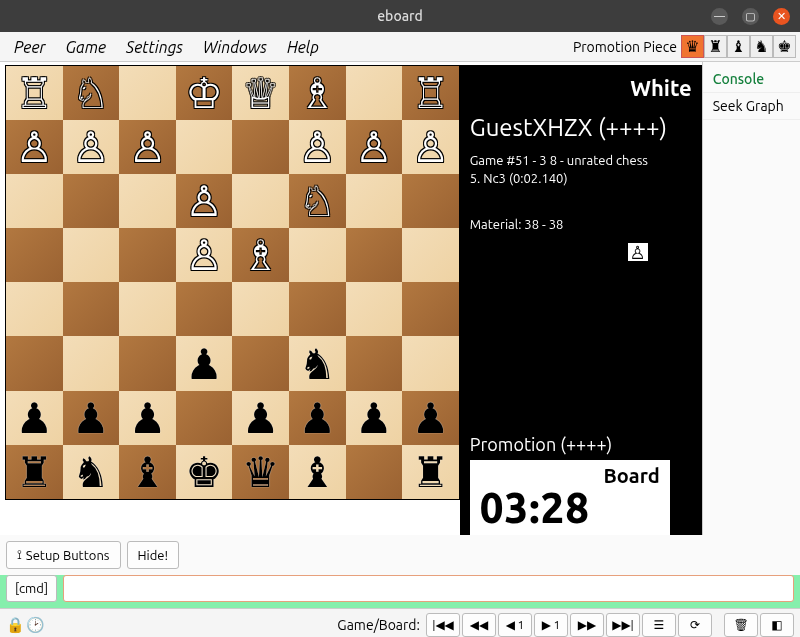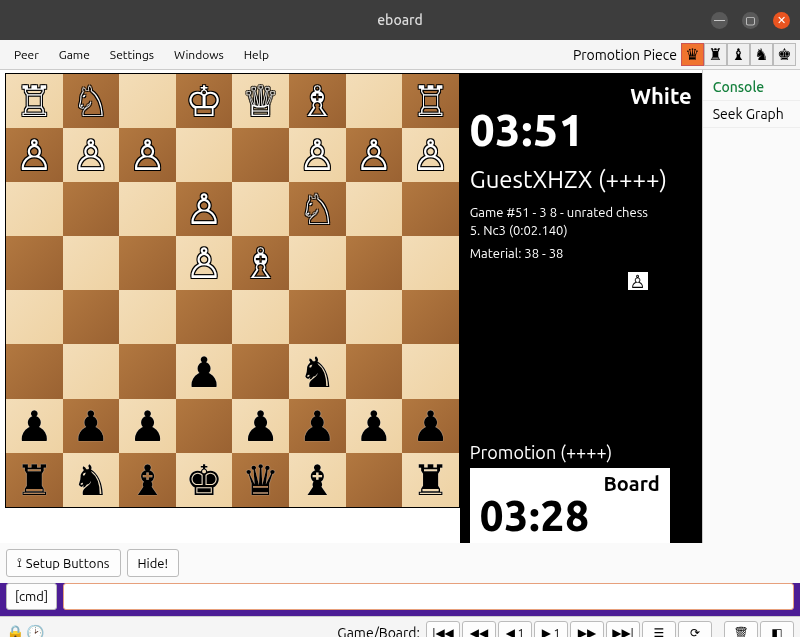--- a/index.html
+++ b/index.html
@@ -1,52 +1,52 @@
 <!DOCTYPE html>
 <html><head>
 <meta charset="utf-8">
 <style>
   * { box-sizing: border-box; margin: 0; padding: 0; }
   body { font-family: "Ubuntu", "Segoe UI", sans-serif; font-size: 13px; background: #f0f0f0; width: 800px; height: 637px; overflow: hidden; }
-  .titlebar { background: #3d3d3d; color: #dcdcdc; height: 40px; display: flex; align-items: center; padding: 0 8px; position: relative; }
+  .titlebar { background: #3d3d3d; color: #dcdcdc; height: 32px; display: flex; align-items: center; padding: 0 8px; position: relative; }
   .titlebar .title { flex: 1; text-align: center; font-weight: 500; font-size: 14px; }
   .win-controls { display: flex; gap: 14px; align-items: center; position: absolute; right: 10px; }
   .win-btn { width: 17px; height: 17px; border-radius: 50%; display: flex; align-items: center; justify-content: center; font-size: 11px; color: #eee; }
   .win-min, .win-max { background: #595959; }
   .win-close { background: #e95420; color: #fff; }
   .menubar { display: flex; align-items: center; background: #f5f5f5; height: 30px; border-bottom: 1px solid #ccc; padding: 0 4px; }
-  .menubar .menu-item { padding: 4px 10px; font-size: 12px; }
+  .menubar .menu-item { padding: 4px 10px; font-size: 16px; font-style: italic; }
   .promo { margin-left: auto; display: flex; align-items: center; gap: 0; }
   .promo-label { font-size: 14px; padding-right: 4px; text-align: center; }
   .promo-btn { width: 23px; height: 23px; border: 1px solid #bbb; background: #efefef; display: flex; align-items: center; justify-content: center; font-size: 16px; }
   .promo-btn.active { background: #f07430; border-color: #c55; }
   .content { display: flex; height: 473px; background: #fff; }
   .board-wrap { position: relative; }
   .board { display: grid; grid-template-columns: repeat(8, 56.6px); grid-template-rows: repeat(8, 54.1px); border: 1px solid #000; margin: 3px 0 0 5px; }
   .sq { display: flex; align-items: center; justify-content: center; font-size: 38px; line-height: 1; }
   .sq.light { background: linear-gradient(135deg, #f3ddb8, #eed2a3); }
   .sq.dark { background: linear-gradient(135deg, #b27840, #9a6232); }
   .info { width: 242px; background: #000; color: #fff; padding: 10px 10px 0 10px; display: flex; flex-direction: column; margin-top: 3px; }
   .clock-label { font-size: 22px; font-weight: bold; text-align: right; }
   .clock-time { font-size: 44px; font-weight: 900; letter-spacing: 1px; line-height: 1; }
   .player-name { font-size: 24px; margin-top: 14px; }
   .game-desc { font-size: 13px; margin-top: 10px; line-height: 1.4; }
-  .material { font-size: 13px; margin-top: 7px; }
+  .material { font-size: 13px; margin-top: 30px; }
   .capt-icon { margin-top: 12px; align-self: flex-end; margin-right: 44px; font-size: 18px; background:#fff; color:#000; padding:0 2px; line-height:1; }
   .spacer { flex: 1; }
   .black-player { font-size: 18px; margin-bottom: 6px; }
   .black-clock { background: #fff; color: #000; padding: 4px 10px 6px 10px; margin: 0 -10px 0 -10px; width: 200px; margin-left:0; }
   .black-clock .clock-label { font-size: 20px; font-weight: 600; }
   .black-clock .clock-time { font-size: 42px; font-weight: 900; }
   .right-tabs { flex: 1; background: #fafafa; border-left: 1px solid #ccc; padding: 4px 0 0 0; }
   .right-tabs .tab { padding: 5px 10px; font-size: 14px; border-bottom: 1px solid #eee; }
   .right-tabs .tab.active { color: #15803d; font-weight: 500; }
   .button-row { display: flex; gap: 6px; padding: 6px 6px; background: #fafafa; }
   .btn { border: 1px solid #bbb; background: #fdfdfd; border-radius: 3px; padding: 5px 10px; font-size: 13px; display: flex; align-items: center; gap: 4px; }
-  .cmd-row { display: flex; gap: 6px; padding: 0 6px 6px 6px; background: #4c1d95; }
+  .cmd-row { display: flex; gap: 6px; padding: 0 6px 6px 6px; background: #86efac; }
   .cmd-label { border: 1px solid #bbb; border-radius: 3px; padding: 5px 8px; font-size: 13px; background: #fdfdfd; }
   .cmd-input { flex: 1; border: 1px solid #e7a07c; border-radius: 3px; padding: 5px 8px; font-size: 13px; outline: none; }
   .statusbar { display: flex; align-items: center; height: 32px; background: #f5f5f5; border-top: 1px solid #ccc; padding: 0 6px; gap: 2px; }
   .status-left { display: flex; gap: 2px; }
   .status-icon { font-size: 15px; }
   .gb-label { margin-left: auto; font-size: 14px; padding-right: 4px; }
   .nav-btn { width: 34px; height: 24px; border: 1px solid #bbb; background: #fdfdfd; border-radius: 3px; display: flex; align-items: center; justify-content: center; font-size: 12px; }
 </style>
 </head>
 <body>
@@ -205,21 +205,20 @@
         </div>
         <div class="sq dark"></div>
         <div class="sq light">
           <span style="color: rgb(0, 0, 0); text-shadow: rgb(255, 255, 255) 0px 0px 1px; font-size: 42px; font-weight: 400;">♜</span>
         </div>
       </div>
   </div>
 
   <div class="info">
     <div class="clock-label">White</div>
-    <div class="clock-time">03:51</div>
     <div class="player-name">GuestXHZX (++++)</div>
     <div class="game-desc">
       <div>Game #51 - 3 8 - unrated chess</div>
       <div>5. Nc3 (0:02.140)</div>
     </div>
     <div class="material">Material: 38 - 38</div>
     <div class="capt-icon">♙</div>
     <div class="spacer"></div>
     <div class="black-player">Promotion (++++)</div>
     <div class="black-clock">

